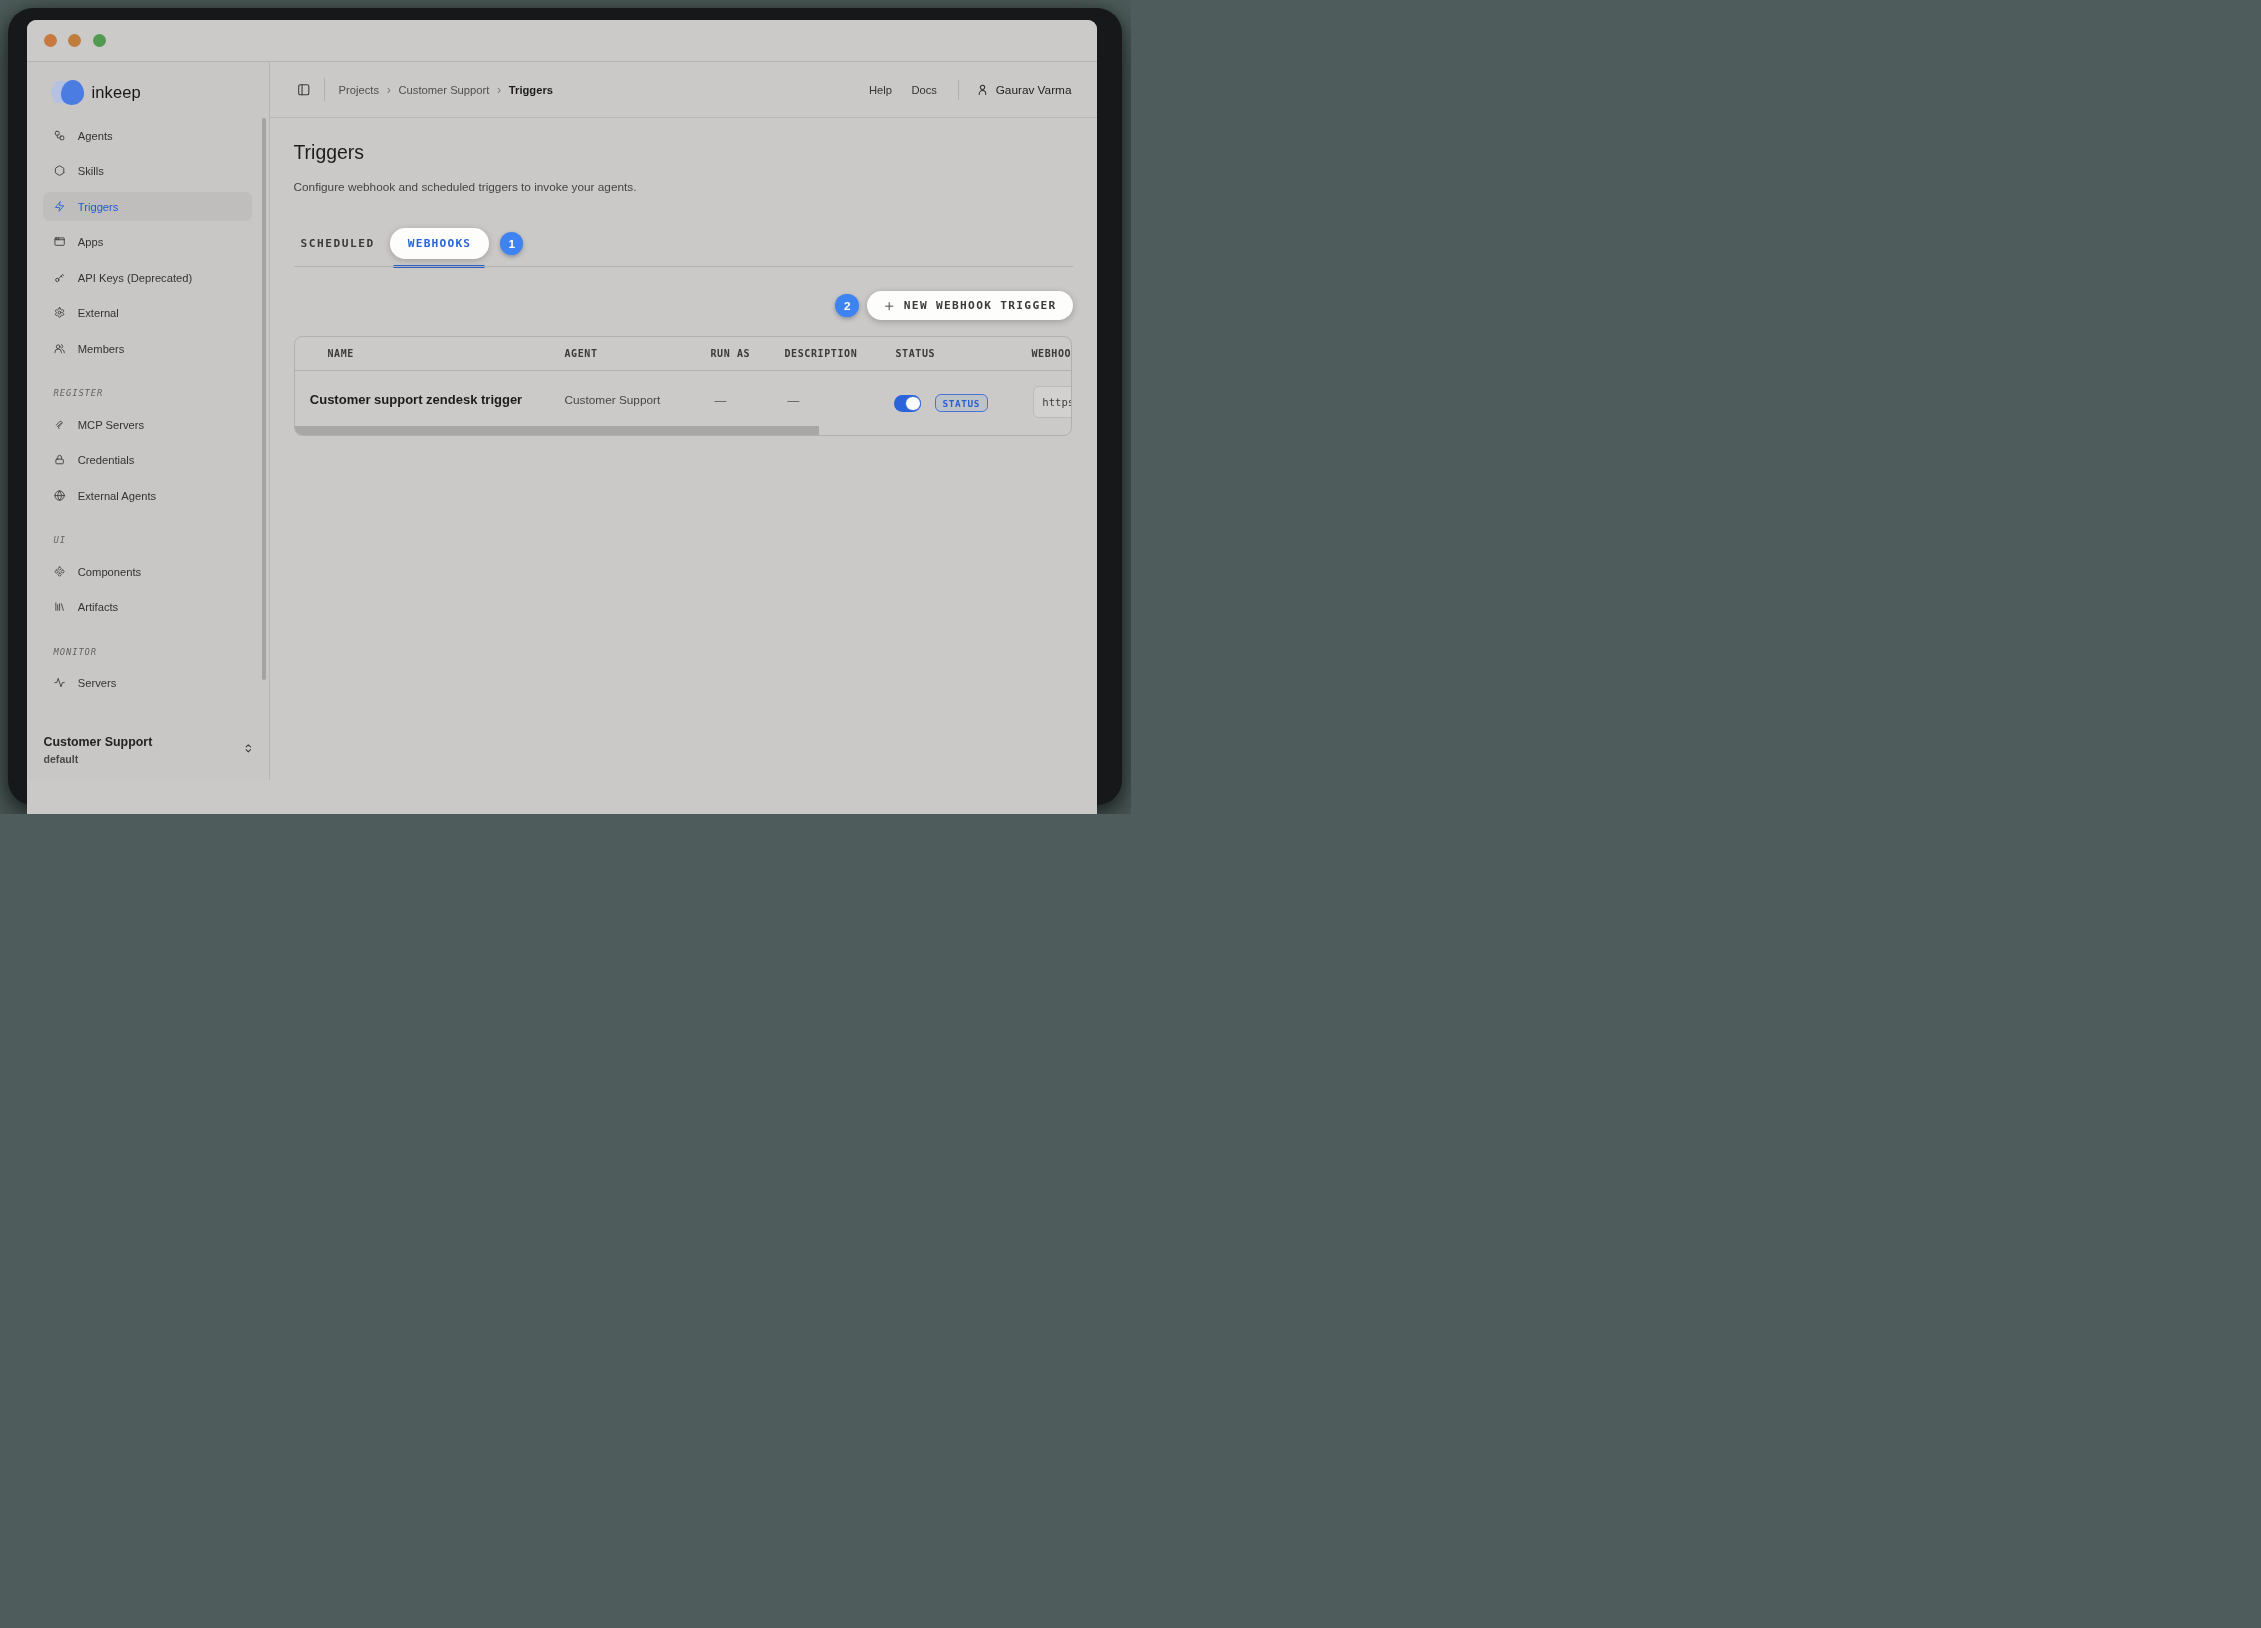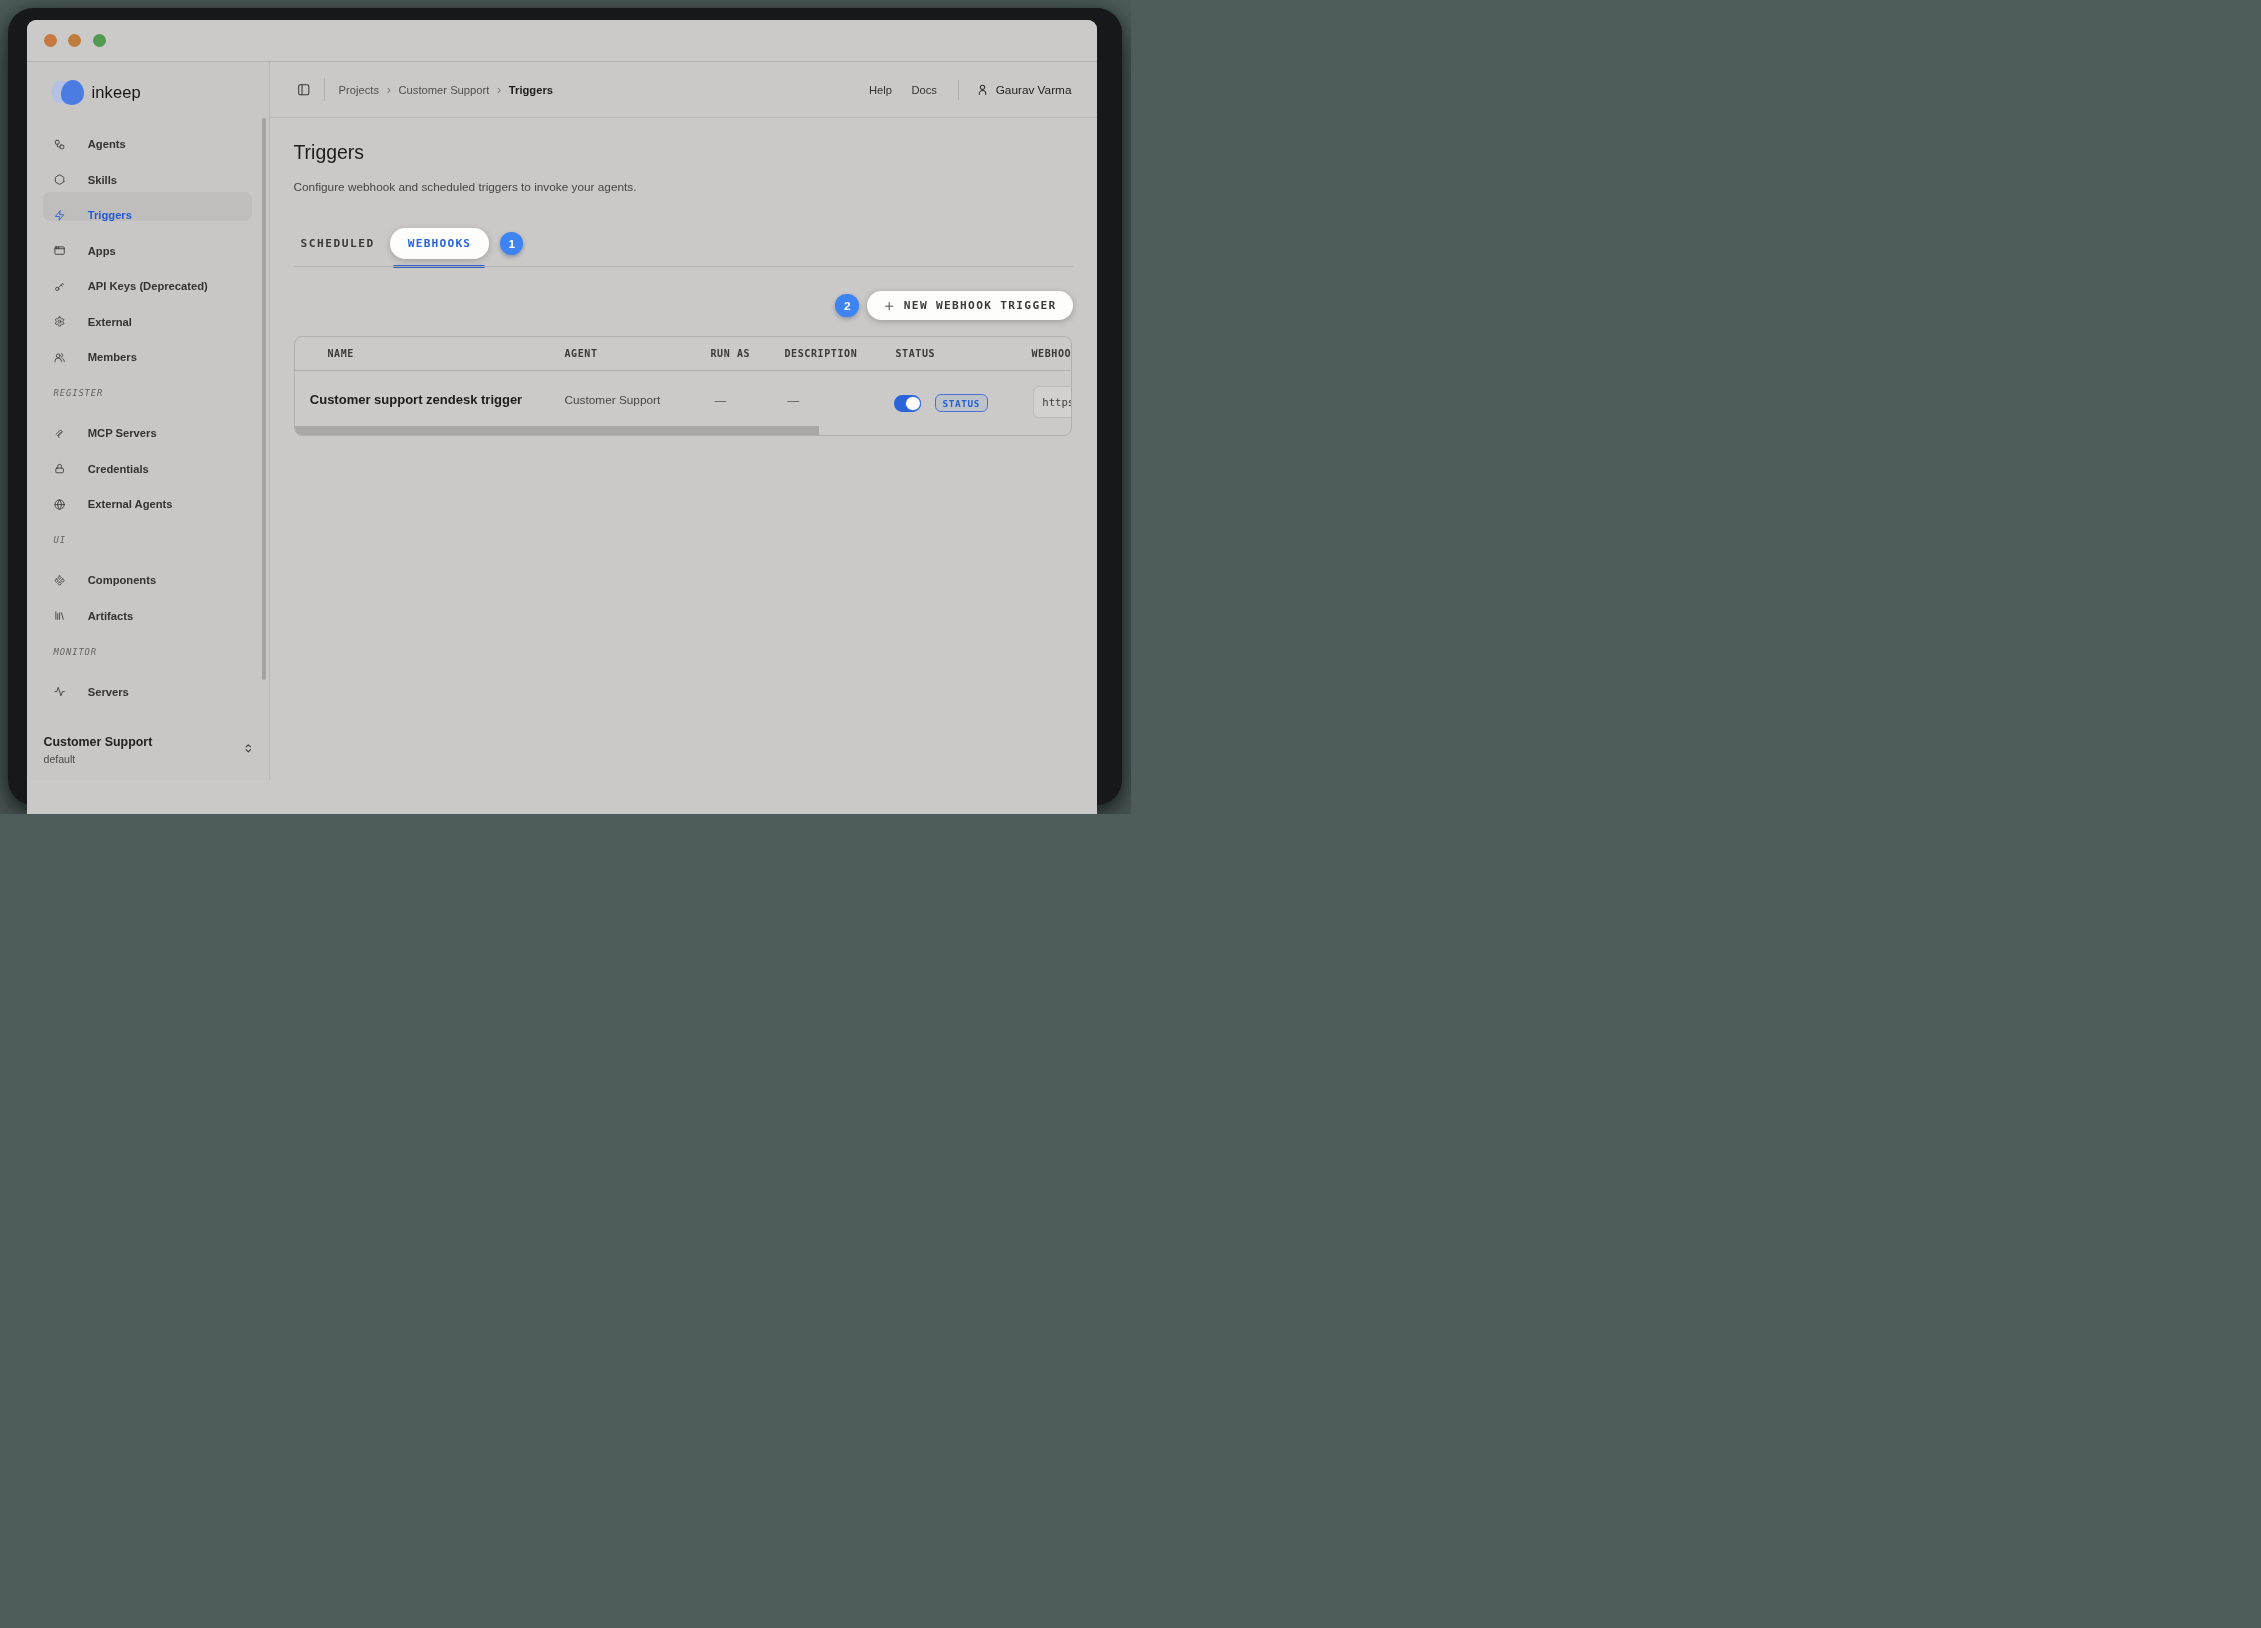--- a/index.html
+++ b/index.html
@@ -42,40 +42,40 @@
     clip-path:polygon(25% 0,75% 0,100% 50%,75% 100%,25% 100%,0 50%);
   }
   .logo-blob {
     position:absolute; left:10px; top:0; width:23.6px; height:25px; background:#4a7ce1;
     border-radius:52% 48% 55% 45% / 60% 55% 45% 40%;
   }
   .logo-text { font-size:16.5px; font-weight:500; color:#181816; letter-spacing:0.1px; }
 
   .nav { position:absolute; top:59px; left:0; right:0; padding:0 16.5px; }
   .nav-item {
-    height:29px; margin-bottom:6.5px; display:flex; align-items:flex-end; gap:23px;
-    padding-left:10.6px; border-radius:7px; font-size:11.2px; font-weight:700; color:#333331;
+    height:29px; margin-bottom:6.5px; display:flex; align-items:center; gap:13px;
+    padding-left:10.6px; border-radius:7px; font-size:11.2px; font-weight:400; color:#333331;
     cursor:default;
   }
   .nav-item svg { width:11.2px; height:11.2px; stroke:#3b3b39; flex-shrink:0; }
   .nav-item.active { background:#bfbebc; color:#2457d6; }
   .nav-item.active svg { stroke:#2a63d8; }
   .nav-section {
     height:14px; line-height:14px; margin:23px 0 10px; padding-left:10.6px;
     font-size:8.8px; color:#62625f; letter-spacing:0.9px; font-weight:500;font-style:italic;
   }
   .side-scrollbar {
     position:absolute; right:2.9px; top:56px; width:3.5px; height:562px;
     border-radius:1.8px; background:#a4a3a1;
   }
   .project {
     position:absolute; left:17px; right:9.4px; bottom:15.3px;
   }
   .project-name { font-size:12.4px; font-weight:600; color:#232321; }
-  .project-env  { font-size:10.6px; color:#4a4a48; margin-top:4.1px; }
+  .project-env  { font-size:10.6px; color:#4a4a48; margin-top:4.1px;font-weight:bold; }
   .project-chevrons { position:absolute; right:5.9px; top:8.2px; }
   .project-chevrons svg { width:10.6px; height:10.6px; stroke:#3a3a38; }
 
   
   .main { flex:1; position:relative; background:#cac9c7; }
   .main-header {
     height:56px; border-bottom:0.6px solid #b8b7b5;
     display:flex; align-items:center; padding:0 25px 0 27px;
   }
   .panel-btn svg { width:13.5px; height:13.5px; stroke:#3a3a38; display:block; }

